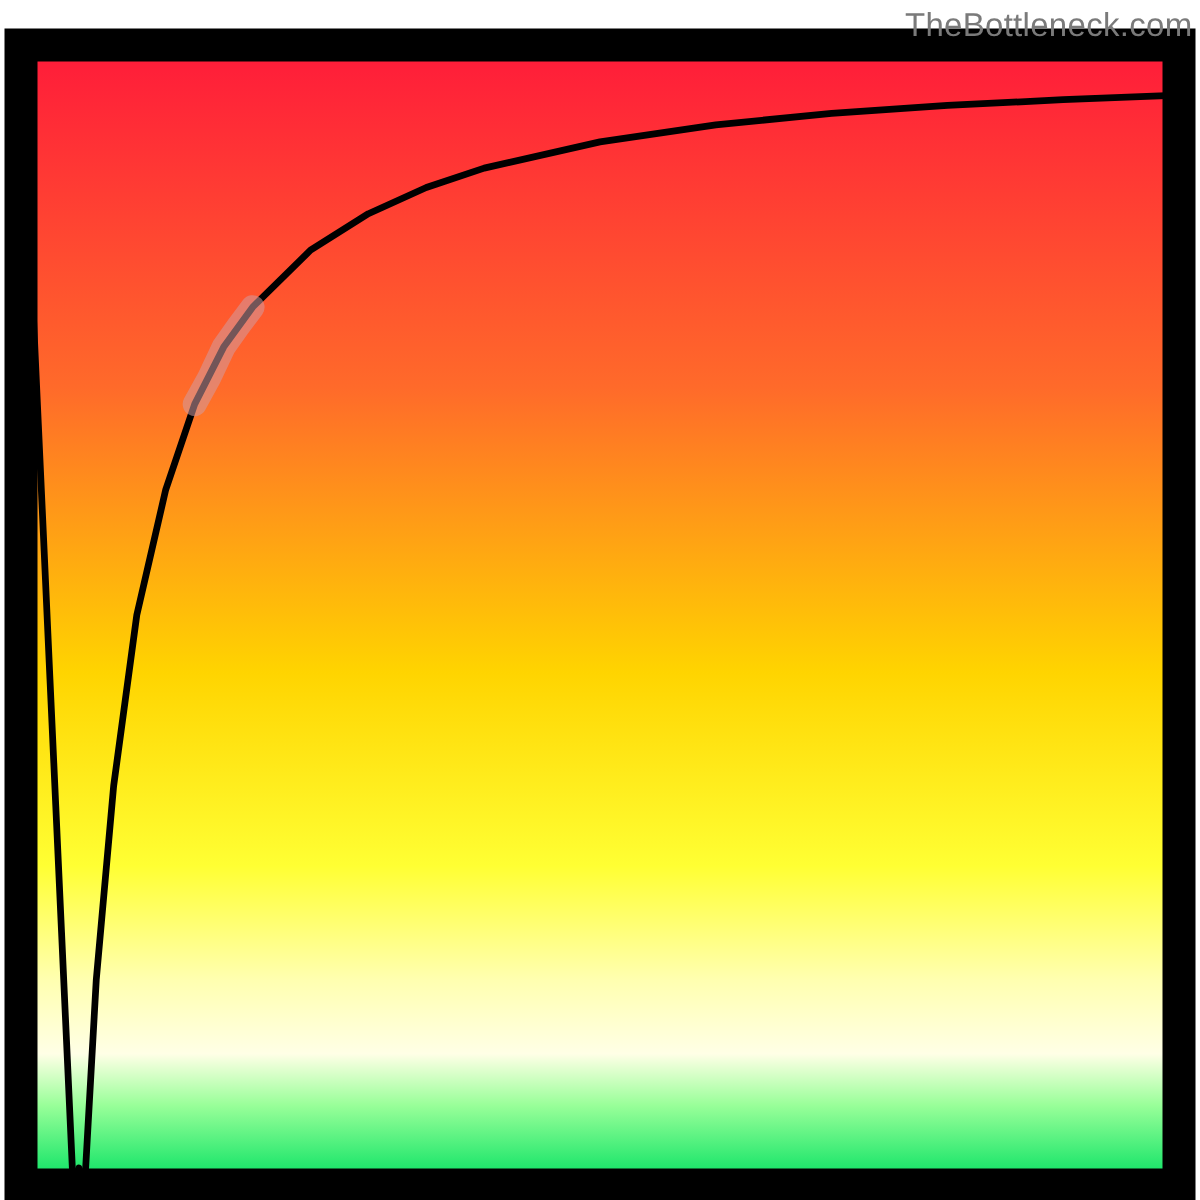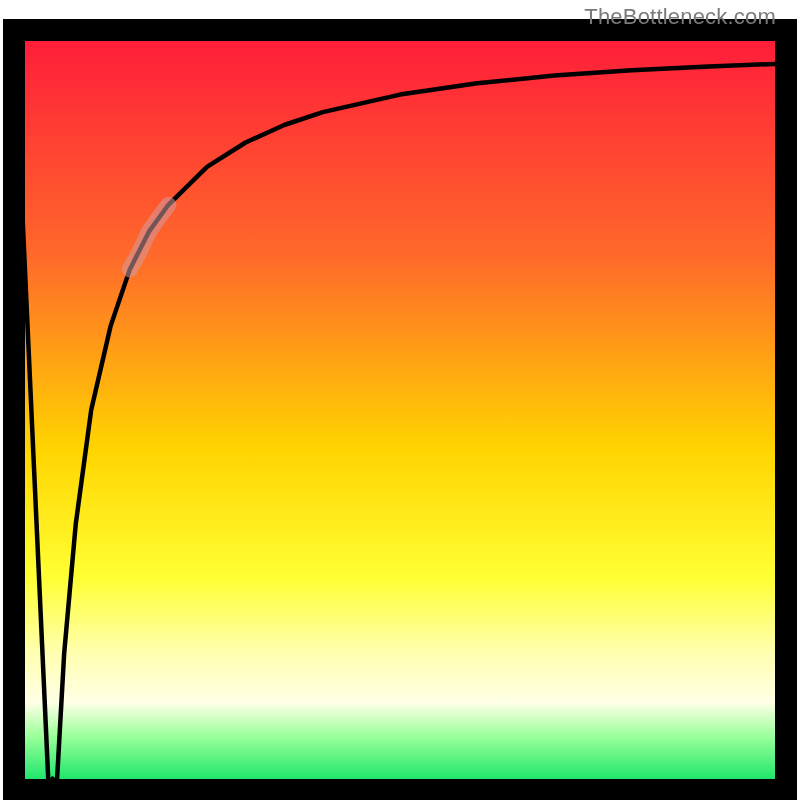--- a/index.html
+++ b/index.html
@@ -11,21 +11,21 @@
     font-family: Arial, Helvetica, sans-serif;
   }
   .wrap {
     position: relative;
     width: 800px;
     height: 800px;
   }
   .attribution {
     position: absolute;
     top: 4px;
-    right: 24px;
+    right: 5px;
     font-size: 22px;
     font-weight: 500;
     color: #7a7a7a;
     letter-spacing: 0.2px;
   }
   svg {
     display: block;
   }
 </style>
 </head>

